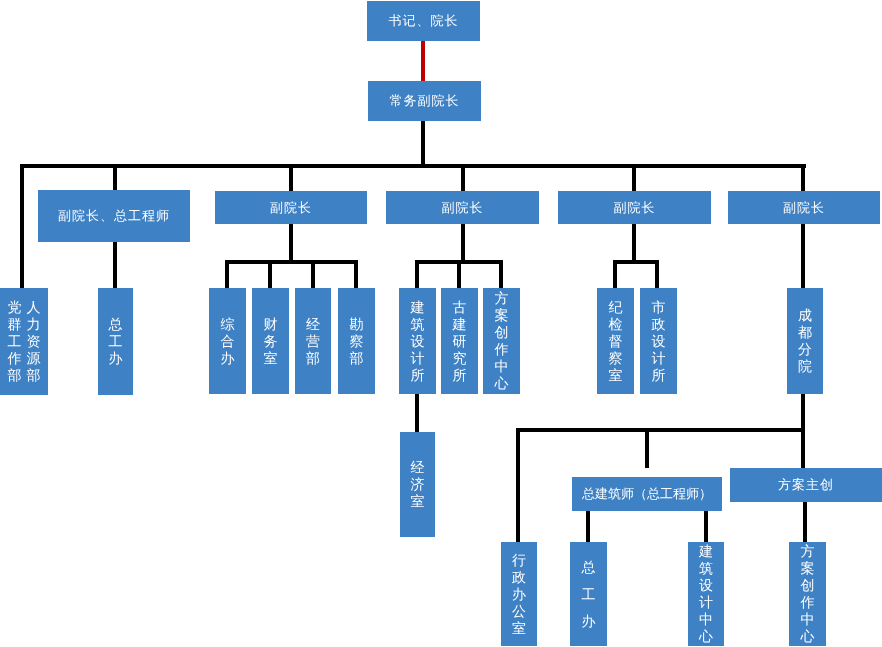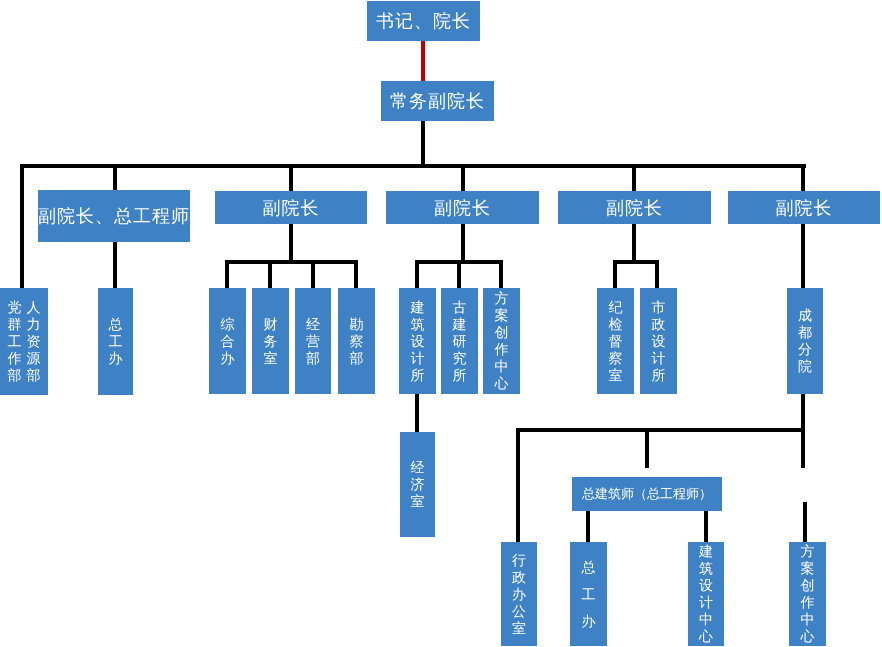--- a/index.html
+++ b/index.html
@@ -5,21 +5,21 @@
   html,body{margin:0;padding:0;background:#ffffff;}
   #canvas{
     position:relative;width:882px;height:647px;background:#ffffff;
     font-family:"DejaVu Sans","Liberation Sans",sans-serif;overflow:hidden;
   }
   .box{
     position:absolute;background:#3e81c4;color:#ffffff;
     display:flex;align-items:center;justify-content:center;
     box-sizing:border-box;text-align:center;
   }
-  .hbox{font-size:18px;letter-spacing:1px;}
+  .hbox{font-size:13px;letter-spacing:1px;}
   .hbox.small{font-size:13px;letter-spacing:0;margin-top:9px;}
   .vbox span[data-vertical]{
     white-space:pre-line;line-height:17px;font-size:14px;display:block;text-align:center;
   }
   .vbox.spread span[data-vertical]{line-height:27px;}
   .vbox.dual{gap:5px;}
   .line{position:absolute;background:#000000;}
   .line.red{background:#c00000;}
 </style>
 </head>
@@ -64,21 +64,21 @@
   <div class="line" style="left:801px;top:394px;width:4px;height:36px;"></div>
   <div class="line" style="left:516px;top:428px;width:289px;height:4px;"></div>
   <div class="line" style="left:516px;top:432px;width:4px;height:110px;"></div>
   <div class="line" style="left:645px;top:432px;width:4px;height:36px;"></div>
   <div class="line" style="left:801px;top:432px;width:4px;height:36px;"></div>
   <div class="line" style="left:586px;top:502px;width:4px;height:40px;"></div>
   <div class="line" style="left:704px;top:502px;width:4px;height:40px;"></div>
   <div class="line" style="left:803px;top:502px;width:4px;height:40px;"></div>
 
   <div class="box hbox" style="left:367px;top:1px;width:113px;height:40px;">书记、院长</div>
-  <div class="box hbox" style="left:381px;top:81px;width:113px;height:40px;">常务副院长</div>
+  <div class="box hbox" style="left:368px;top:81px;width:113px;height:40px;">常务副院长</div>
 
   <div class="box hbox" style="left:38px;top:190px;width:152px;height:52px;">副院长、总工程师</div>
   <div class="box hbox" style="left:215px;top:191px;width:152px;height:33px;">副院长</div>
   <div class="box hbox" style="left:386px;top:191px;width:153px;height:33px;">副院长</div>
   <div class="box hbox" style="left:558px;top:191px;width:153px;height:33px;">副院长</div>
   <div class="box hbox" style="left:728px;top:191px;width:152px;height:33px;">副院长</div>
 
   <div class="box vbox dual" style="left:0px;top:288px;width:48px;height:107px;">
     <span data-vertical="">党
 群
@@ -158,20 +158,21 @@
 分
 院</span>
   </div>
 
   <div class="box vbox" style="left:400px;top:432px;width:35px;height:105px;">
     <span data-vertical="">经
 济
 室</span>
   </div>
   <div class="box hbox small" style="left:572px;top:468px;width:150px;height:34px;">总建筑师（总工程师）</div>
+  <div class="box hbox" style="left:730px;top:468px;width:152px;height:34px;">方案主创</div>
 
   <div class="box vbox" style="left:501px;top:542px;width:36px;height:104px;">
     <span data-vertical="">行
 政
 办
 公
 室</span>
   </div>
   <div class="box vbox spread" style="left:570px;top:542px;width:37px;height:104px;">
     <span data-vertical="">总

